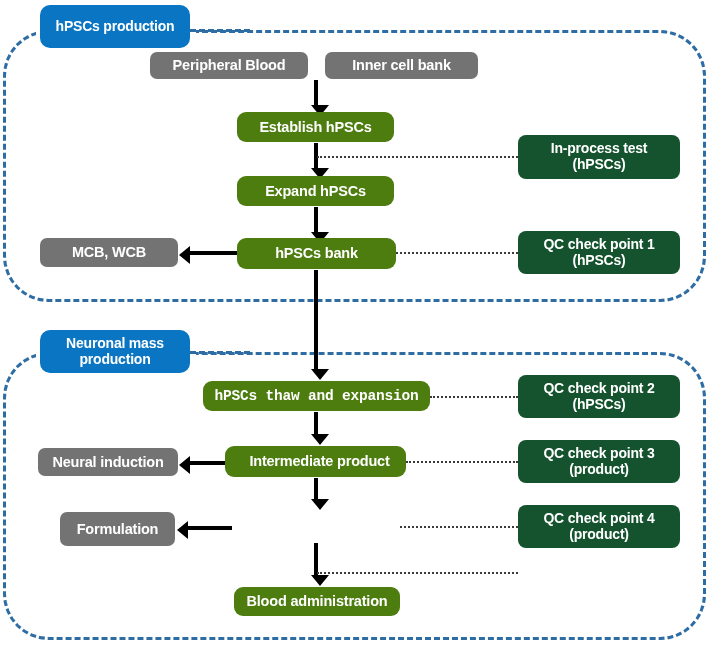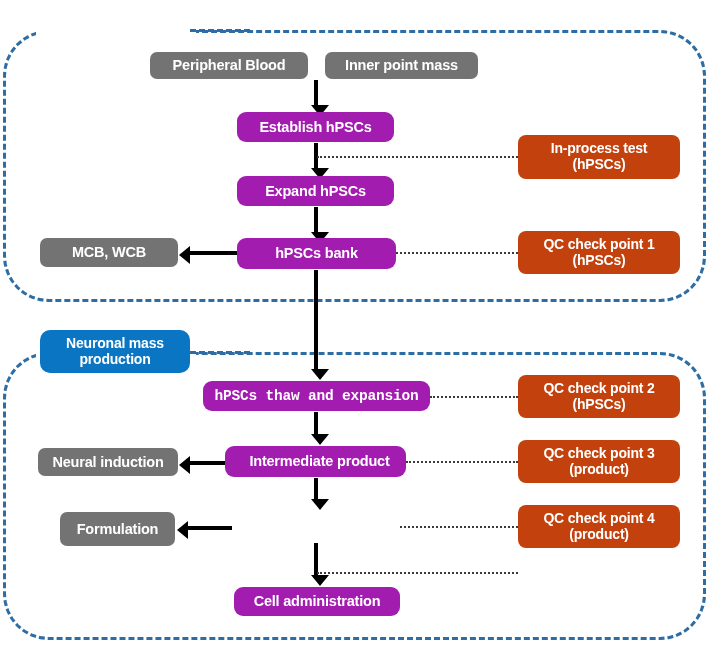--- a/index.html
+++ b/index.html
@@ -28,24 +28,24 @@
     align-items:center;
     justify-content:center;
     text-align:center;
     color:#ffffff;
     font-weight:bold;
     line-height:1.12;
     border-radius:8px;
     letter-spacing:-0.2px;
     -webkit-font-smoothing:antialiased;
   }
-  .node.blue   { background:#a21caf; font-size:14.5px; border-radius:9px;}
+  .node.blue   { background:#4d7c0f; font-size:14.5px; border-radius:9px;}
   .node.bright { background:#0A75C2; font-size:14px;  border-radius:10px;}
   .node.gray   { background:#737373; font-size:14.5px; border-radius:7px;}
-  .node.orange { background:#c2410c; font-size:14px;  border-radius:8px;}
+  .node.orange { background:#14532d; font-size:14px;  border-radius:8px;}
 
   
   .varrow{
     position:absolute;
     width:0;border-left:4px solid #000;
     box-sizing:border-box;
   }
   .varrow::after{
     content:"";
     position:absolute;
@@ -89,31 +89,34 @@
 
   <div class="panel" style="left:3px;top:352px;width:703px;height:288px;"></div>
 
   <div style="position:absolute;left:36px;top:22px;width:160px;height:20px;background:#ffffff;"></div>
 
   <div style="position:absolute;left:36px;top:344px;width:160px;height:20px;background:#ffffff;"></div>
 
   <div class="dashseg" style="left:190px;top:29px;width:60px;"></div>
   <div class="dashseg" style="left:190px;top:351px;width:60px;"></div>
 
+  <div class="node bright" style="left:40px;top:5px;width:150px;height:43px;">
+    <span>hPSCs production</span>
+  </div>
 
   <div class="node bright" style="left:40px;top:330px;width:150px;height:43px;">
     <span>Neuronal mass production</span>
   </div>
 
   <div class="node gray" style="left:150px;top:52px;width:158px;height:27px;">
     <span>Peripheral Blood</span>
   </div>
 
   <div class="node gray" style="left:325px;top:52px;width:153px;height:27px;">
-    <span>Inner point mass</span>
+    <span>Inner cell bank</span>
   </div>
 
   <div class="varrow" style="left:314px;top:80px;height:26px;"></div>
 
   <div class="node blue" style="left:237px;top:112px;width:157px;height:30px;">
     <span>Establish hPSCs</span>
   </div>
 
   <div class="varrow" style="left:314px;top:143px;height:26px;"></div>
 
@@ -172,21 +175,21 @@
 
   <div class="node gray" style="left:60px;top:512px;width:115px;height:34px;">
     <span>Formulation</span>
   </div>
 
   <div class="harrow" style="left:188px;top:526px;width:44px;"></div>
 
   <div class="varrow" style="left:314px;top:543px;height:33px;"></div>
 
   <div class="node blue" style="left:234px;top:587px;width:166px;height:29px;">
-    <span>Cell administration</span>
+    <span>Blood administration</span>
   </div>
 
   <div class="node orange" style="left:518px;top:375px;width:162px;height:43px;">
     <span>
       <span>QC check point 2</span><br>
       <span>(hPSCs)</span>
     </span>
   </div>
   <div class="dotted" style="left:430px;top:396px;width:88px;"></div>
 

